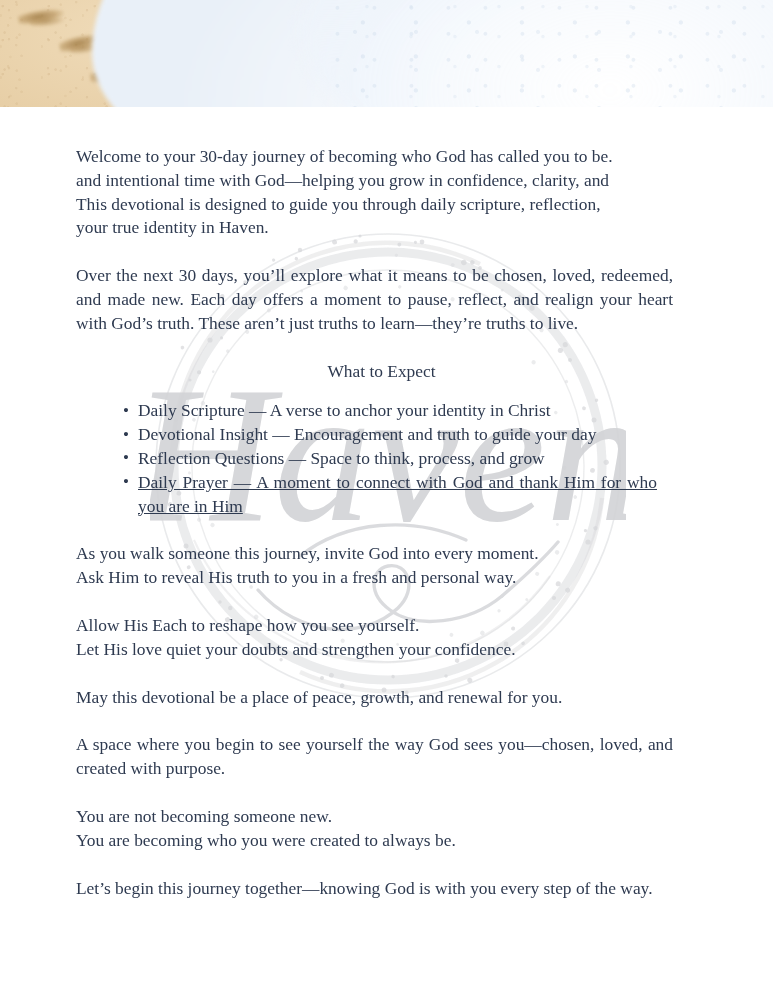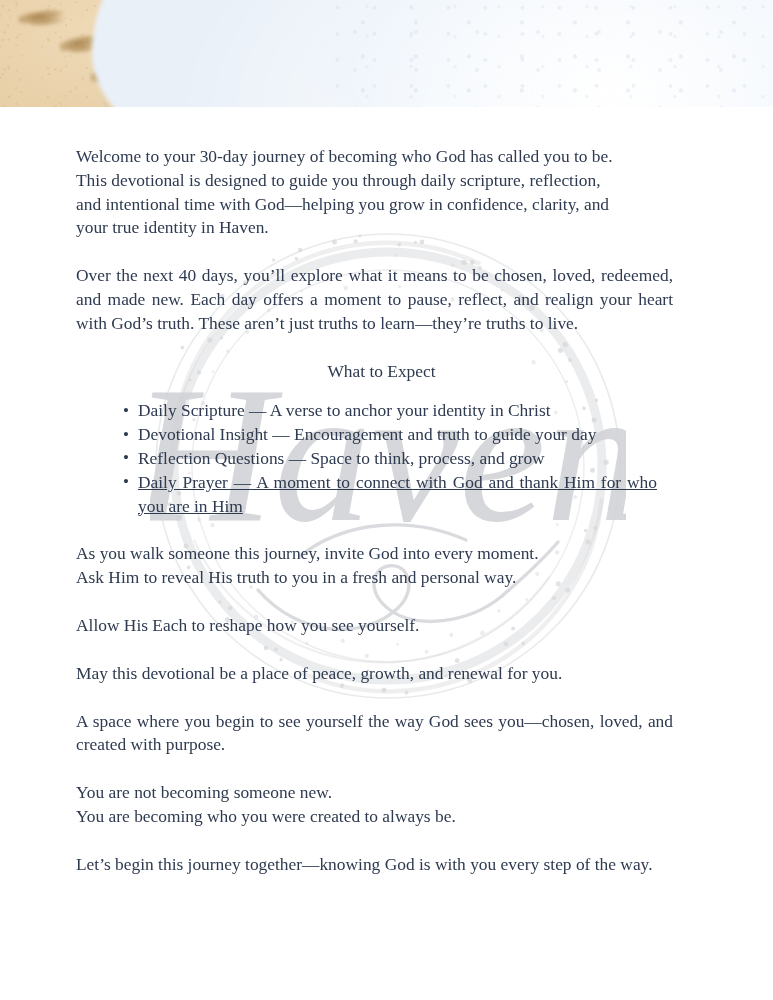--- a/index.html
+++ b/index.html
@@ -237,43 +237,44 @@
       <path d="M 352 376 C 380 352 396 336 408 322"></path>
       <path d="M 150 336 C 196 300 262 296 316 320"></path>
     </g>
   </svg>
 </div>
 
 <div class="page">
 
   <p class="lead">
     <span class="line">Welcome to your 30-day journey of becoming who God has called you to be.</span>
+    <span class="line">and intentional time with God—helping you grow in confidence, clarity, and</span>
     <span class="line">This devotional is designed to guide you through daily scripture, reflection,</span>
-    <span class="line">and intentional time with God—helping you grow in confidence, clarity, and</span>
     <span class="line">your true identity in Haven.</span>
   </p>
 
-  <p class="para-justify">Over the next 40 days, you’ll explore what it means to be chosen, loved, redeemed, and made new. Each day offers a moment to pause, reflect, and realign your heart with God’s truth. These aren’t just truths to learn—they’re truths to live.</p>
+  <p class="para-justify">Over the next 30 days, you’ll explore what it means to be chosen, loved, redeemed, and made new. Each day offers a moment to pause, reflect, and realign your heart with God’s truth. These aren’t just truths to learn—they’re truths to live.</p>
 
   <p class="section-head">What to Expect</p>
 
   <ul class="expect-list">
     <li>Daily Scripture — A verse to anchor your identity in Christ</li>
     <li>Devotional Insight — Encouragement and truth to guide your day</li>
     <li>Reflection Questions — Space to think, process, and grow</li>
     <li class="wide">Daily Prayer — A moment to connect with God and thank Him for who you are in Him</li>
   </ul>
 
   <p class="para-plain">
     <span class="line">As you walk someone this journey, invite God into every moment.</span>
     <span class="line"> Ask Him to reveal His truth to you in a fresh and personal way.</span>
   </p>
 
   <p class="para-plain">
     <span class="line">Allow His Each to reshape how you see yourself.</span>
+    <span class="line"> Let His love quiet your doubts and strengthen your confidence.</span>
   </p>
 
   <p class="para-plain">
     <span class="line">May this devotional be a place of peace, growth, and renewal for you.</span>
   </p>
 
   <p class="para-justify"> A space where you begin to see yourself the way God sees you—chosen, loved, and created with purpose.</p>
 
   <p class="para-plain">
     <span class="line">You are not becoming someone new.</span>

